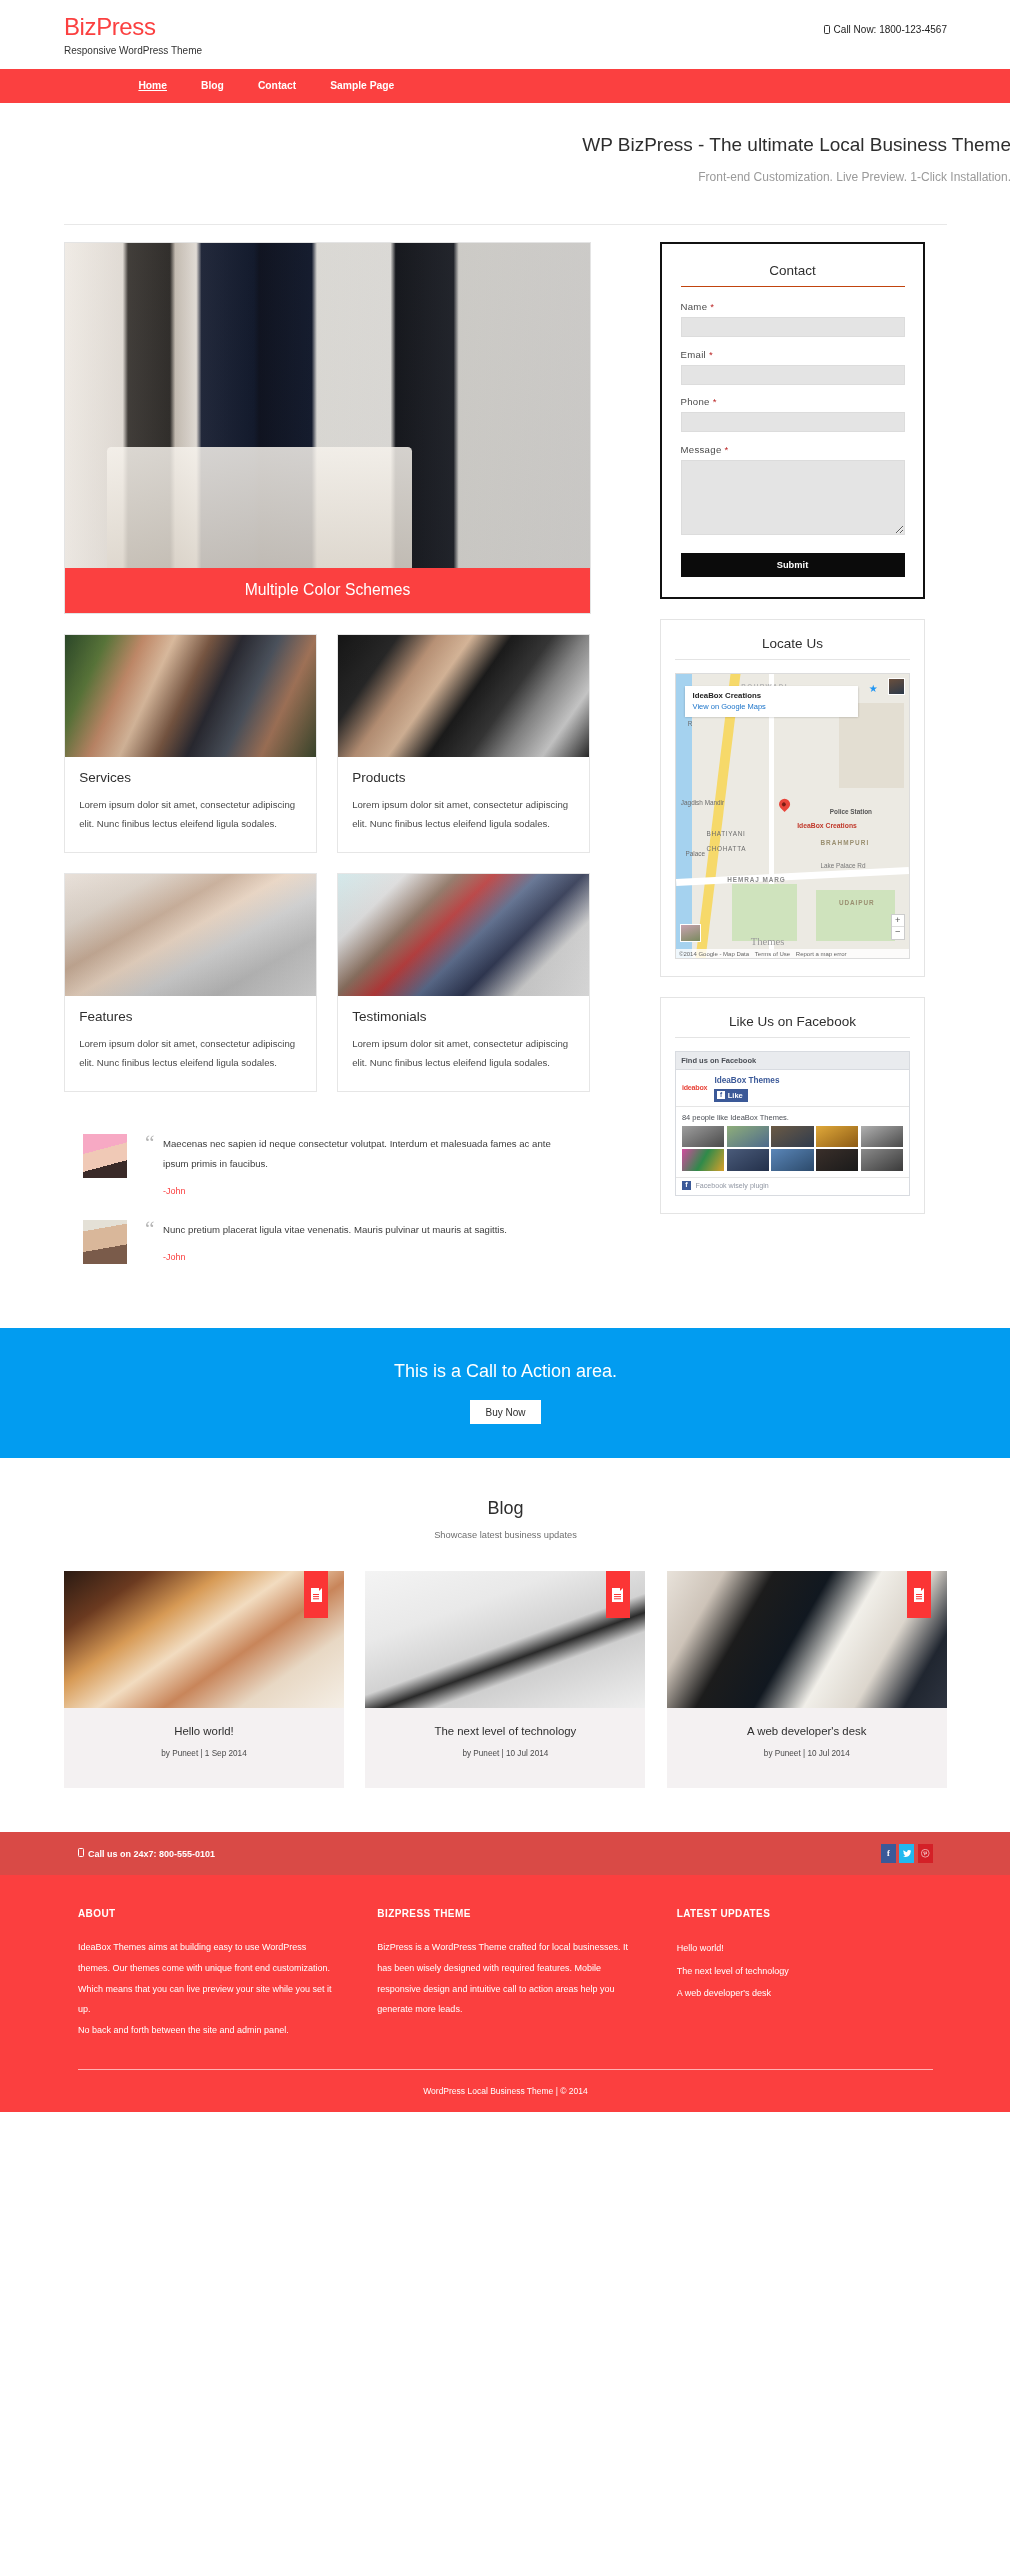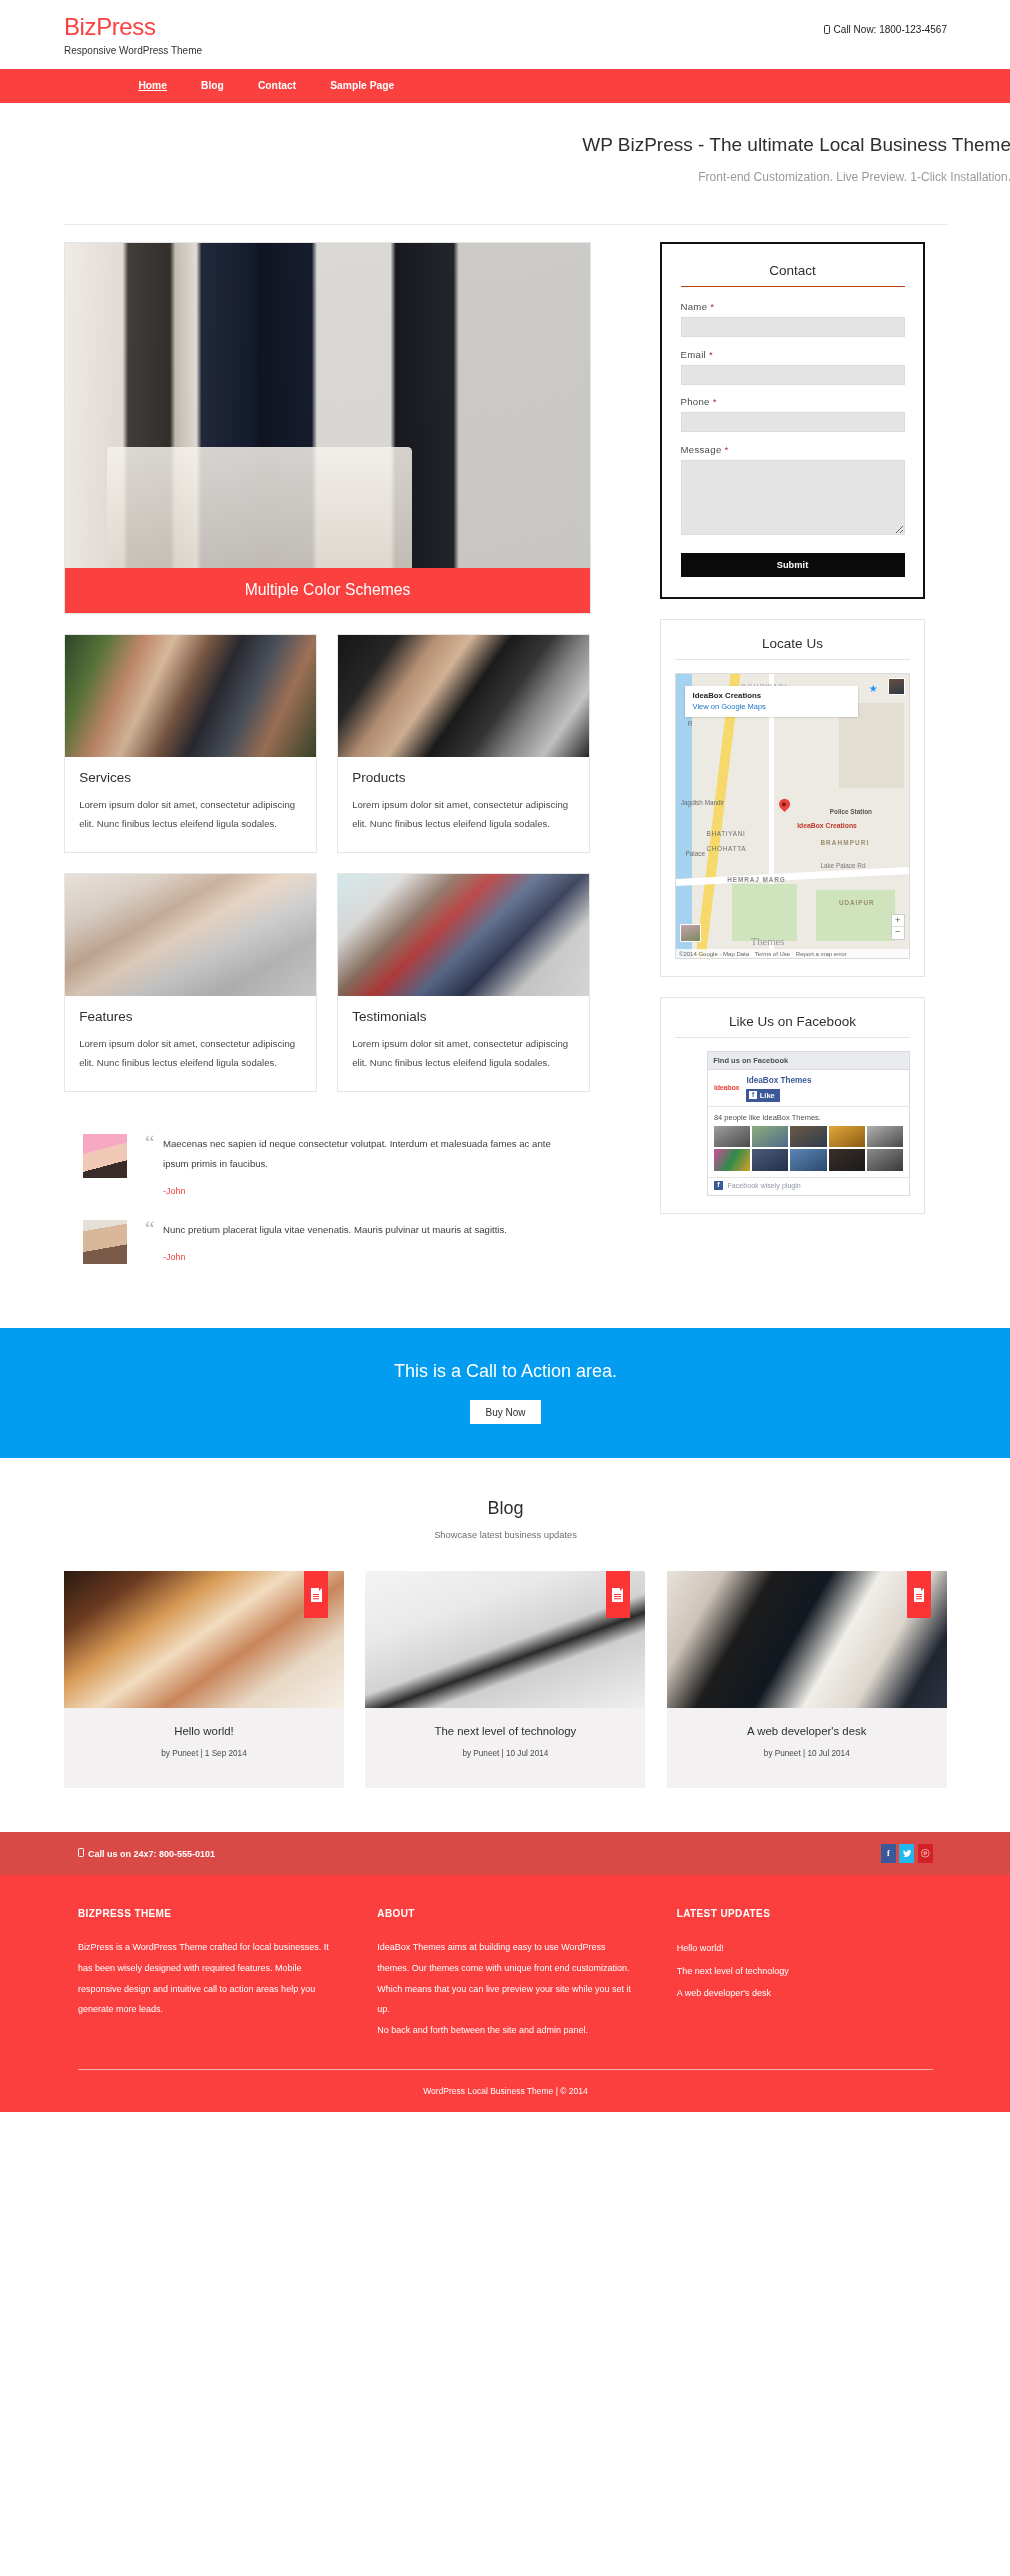--- a/index.html
+++ b/index.html
@@ -137,21 +137,21 @@
   .l10 { left:5%; top:16%; }
   .l11 { left:28%; top:3%; letter-spacing:1.4px; color:#b5b5b5; font-weight:bold;}
   .map-google { position:absolute; left:32%; bottom:11.4px; color:#9a9a9a; font-size:10.7px; font-family:"Liberation Serif", serif; }
   .map-zoom { position:absolute; right:4.3px; bottom:18.5px; width:13.5px; background:#fff; border:0.7px solid #ccc; text-align:center; }
   .map-zoom div { height:12px; line-height:11.4px; font-size:9.3px; color:#555;}
   .map-zoom div:first-child { border-bottom:0.7px solid #ddd; }
   .map-thumb { position:absolute; left:3.6px; bottom:15.7px; width:21.4px; height:18.5px; background:linear-gradient(160deg,#c8a2b0,#7a8a5e); border:1.4px solid #fff;}
   .map-credit { position:absolute; left:0; right:0; bottom:0; background:rgba(255,255,255,.82); font-size:6px; color:#666; padding:1.4px 2.8px; display:flex; gap:5.7px;}
 
   
-  .fb-box { border:0.7px solid #d8dbe0;margin-left:32px; }
+  .fb-box { border:0.7px solid #d8dbe0; }
   .fb-head { background:#e9ebee; border-bottom:0.7px solid #d8dbe0; font-size:7.5px; font-weight:bold; color:#4b4f56; padding:3.6px 5px; }
   .fb-body { padding:6.4px 5.7px 4.3px; display:flex; align-items:flex-start; gap:7.1px; border-bottom:0.7px solid #e5e5e5; }
   .fb-logo { font-size:7.1px; color:#e8443a; font-weight:bold; padding-top:8.5px; letter-spacing:-0.2px;}
   .fb-page { font-size:8.2px; font-weight:bold; color:#3b5998; }
   .fb-like { display:inline-flex; align-items:center; gap:2.8px; background:#3b5998; color:#fff; font-size:7.5px; font-weight:bold; padding:2.1px 5.7px 2.1px 2.8px; margin-top:3.6px; }
   .fb-like .f { background:#fff; color:#3b5998; width:7.8px; height:7.8px; text-align:center; line-height:7.8px; font-size:6.4px; font-weight:bold; }
   .fb-count { font-size:7.5px; color:#4b4f56; padding: 5.7px 5.7px 4.3px; }
   .fb-grid { display:grid; grid-template-columns: repeat(5, 1fr); gap:2.1px; padding: 0 5.7px 5.7px; }
   .fb-grid span { height:21.4px; display:block; }
   .fb-foot { border-top:0.7px solid #e5e5e5; padding:3.6px 5.7px 5px; display:flex; align-items:center; gap:4.3px; font-size:7.1px; color:#9197a3;}
@@ -495,27 +495,27 @@
             <path fill="#fff" d="M12.2 5.6c-3.4 0-5.2 2.2-5.2 4.6 0 1.1.6 2.5 1.6 2.9.2.1.3 0 .3-.1l.2-.8c0-.1 0-.2-.1-.3a2.6 2.6 0 0 1-.6-1.7 3.6 3.6 0 0 1 3.8-3.6c2 0 3.2 1.2 3.2 2.9 0 2.2-1 4-2.4 4a1.2 1.2 0 0 1-1.2-1.5c.2-1 .7-2 .7-2.7a1 1 0 0 0-1-1.1c-.8 0-1.5.9-1.5 2a3 3 0 0 0 .2 1.2l-1 4.1a8.8 8.8 0 0 0 0 2.8l.1.1a8 8 0 0 0 1.4-2.4l.5-1.8a2.1 2.1 0 0 0 1.8.9c2.4 0 4-2.2 4-5.1 0-2.2-1.8-4.4-4.8-4.4z"></path>
           </svg>
       </a>
     </div>
   </div>
 </div>
 
 <footer class="footer-main">
   <div class="footer-cols">
     <div class="fcol">
-      <div class="fcol-heading">BIZPRESS THEME</div>
-      <p class="fcol-text">BizPress is a WordPress Theme crafted for local businesses. It has been wisely designed with required features. Mobile responsive design and intuitive call to action areas help you generate more leads.</p>
-    </div>
-    <div class="fcol">
       <div class="fcol-heading">ABOUT</div>
       <p class="fcol-text">IdeaBox Themes aims at building easy to use WordPress themes. Our themes come with unique front end customization. Which means that you can live preview your site while you set it up.</p>
       <p class="fcol-text">No back and forth between the site and admin panel.</p>
+    </div>
+    <div class="fcol">
+      <div class="fcol-heading">BIZPRESS THEME</div>
+      <p class="fcol-text">BizPress is a WordPress Theme crafted for local businesses. It has been wisely designed with required features. Mobile responsive design and intuitive call to action areas help you generate more leads.</p>
     </div>
     <div class="fcol">
       <div class="fcol-heading">LATEST UPDATES</div>
       <a class="fcol-link">Hello world!</a>
       <a class="fcol-link">The next level of technology</a>
       <a class="fcol-link">A web developer's desk</a>
     </div>
   </div>
   <hr class="footer-rule">
   <div class="footer-bottom">WordPress Local Business Theme | © 2014</div>

